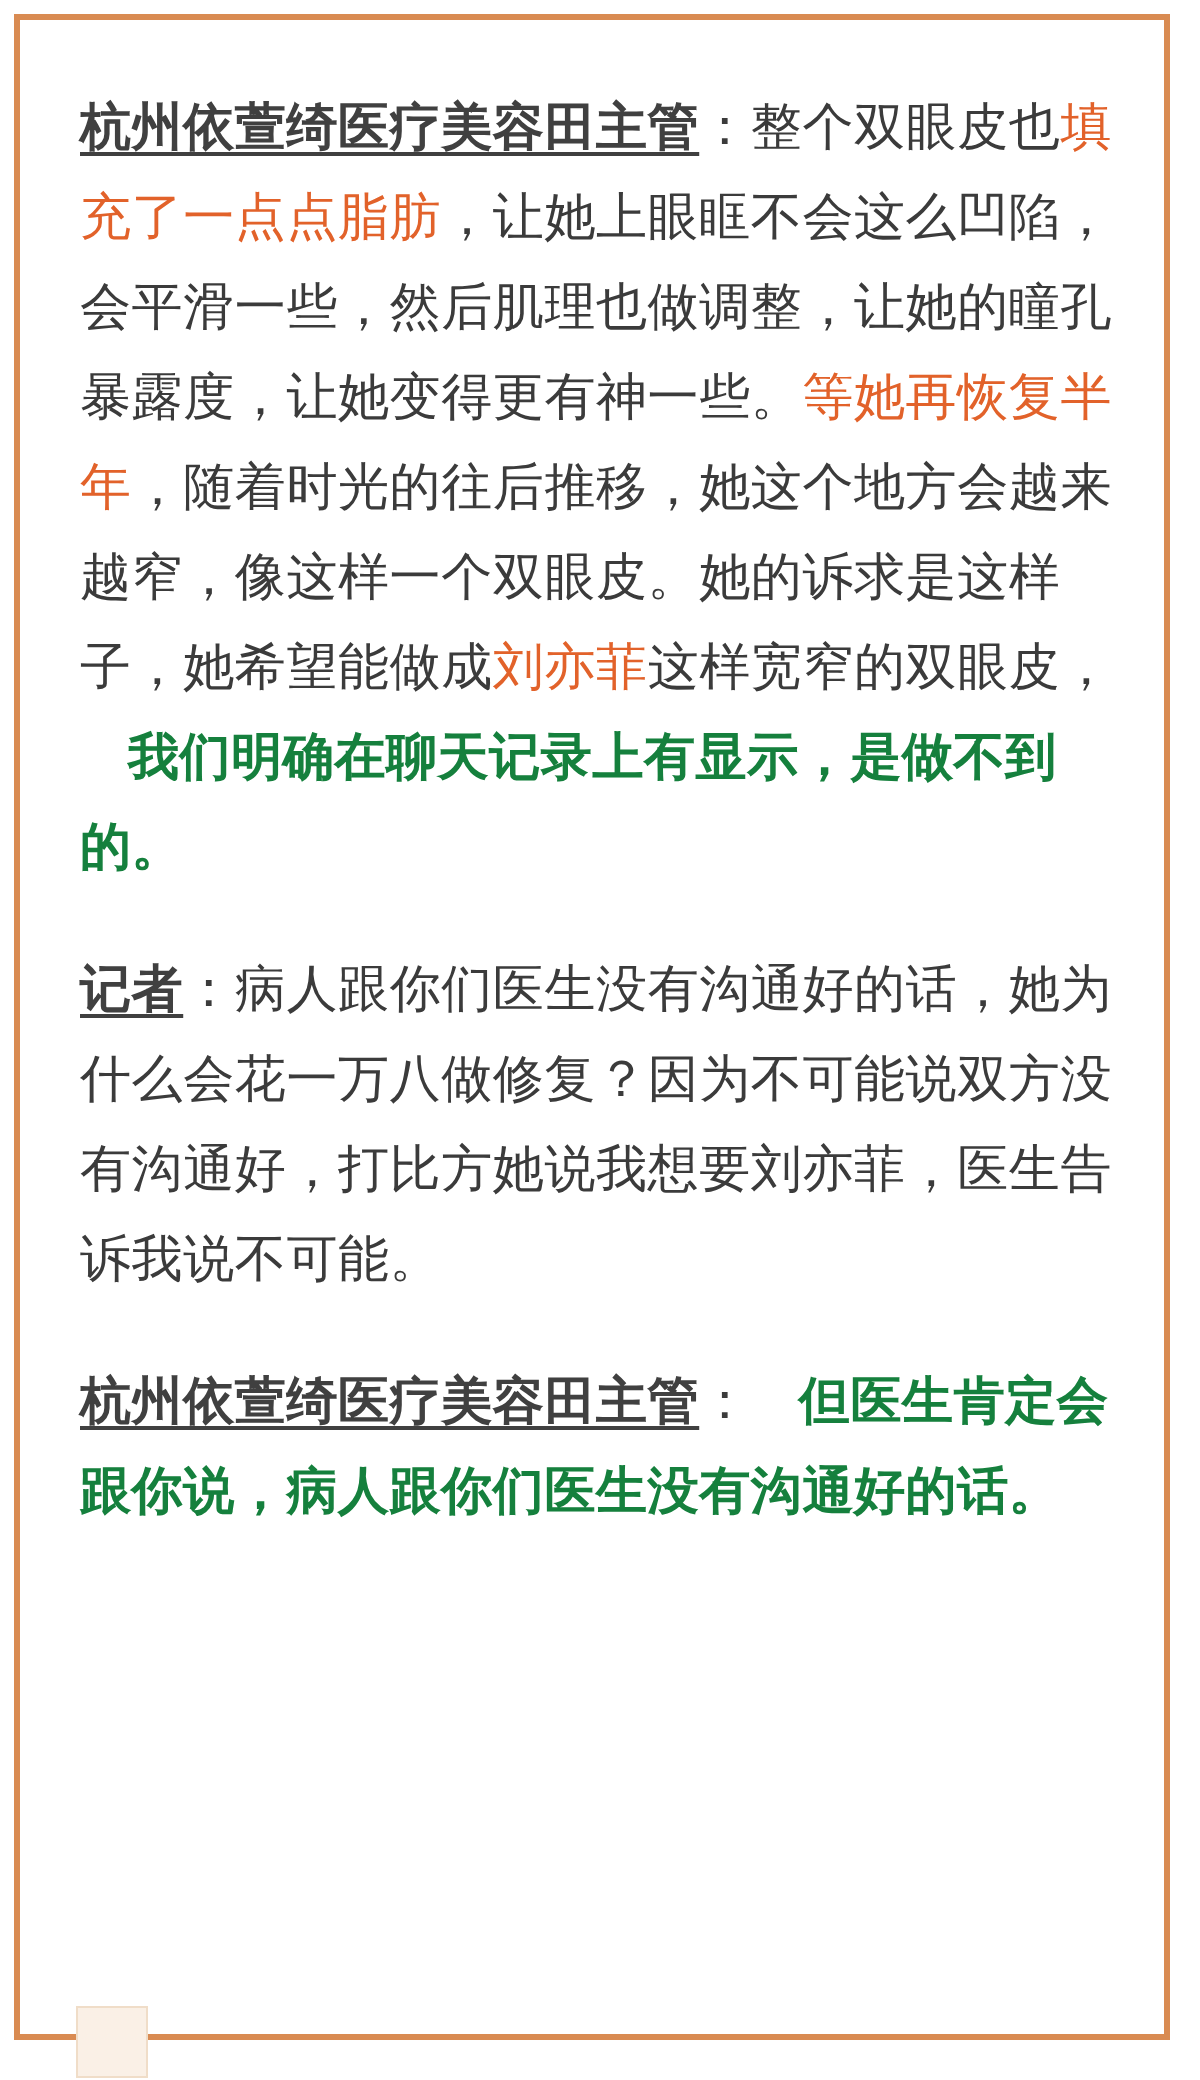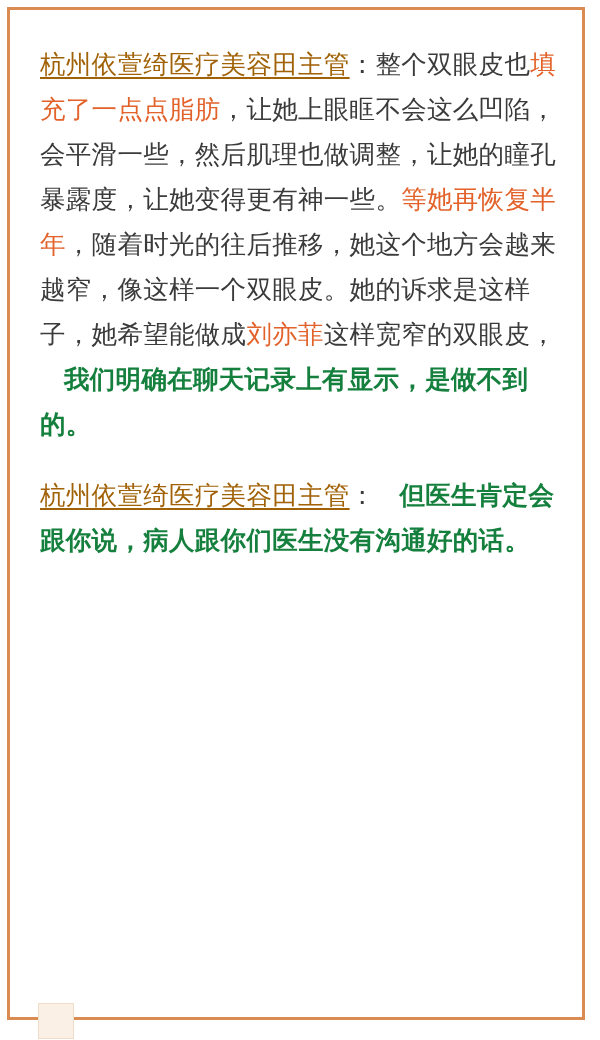--- a/index.html
+++ b/index.html
@@ -55,22 +55,22 @@
     line-height: 45px;
     color: #3b3b3b;
     letter-spacing: 0.3px;
     text-align: left;
     word-break: break-all;
   }
   .para:last-child {
     margin-bottom: 0;
   }
   .speaker {
-    font-weight: normal;
-    color: #a16207;
+    font-weight: bold;
+    color: #404040;
     text-decoration: underline;
     text-underline-offset: 4px;
   }
   .hl {
     color: #e2622a;
   }
   .hl-bold {
     color: #15803d;
     font-weight: bold;
     margin-left: 24px;
@@ -83,20 +83,23 @@
 <body>
 
 <div class="page">
   <div class="frame">
     <div class="content">
 
       <p class="para">
         <span class="speaker">杭州依萱绮医疗美容田主管</span><span class="plain">：</span><span class="plain">整个双眼皮也</span><span class="hl">填充了一点点脂肪</span><span class="plain">，让她上眼眶不会这么凹陷，会平滑一些，然后肌理也做调整，让她的瞳孔暴露度，让她变得更有神一些。</span><span class="hl">等她再恢复半年</span><span class="plain">，随着时光的往后推移，她这个地方会越来越窄，像这样一个双眼皮。她的诉求是这样子，她希望能做成</span><span class="hl">刘亦菲</span><span class="plain">这样宽窄的双眼皮，</span><span class="hl-bold">我们明确在聊天记录上有显示，是做不到的。</span>
       </p>
 
+      <p class="para">
+        <span class="speaker">记者</span><span class="plain">：</span><span class="plain">病人跟你们医生没有沟通好的话，她为什么会花一万八做修复？因为不可能说双方没有沟通好，打比方她说我想要刘亦菲，医生告诉我说不可能。</span>
+      </p>
 
       <p class="para">
         <span class="speaker">杭州依萱绮医疗美容田主管</span><span class="plain">：</span><span class="hl-bold">但医生肯定会跟你说，病人跟你们医生没有沟通好的话。</span>
       </p>
 
     </div>
   </div>
   <div class="deco-square"></div>
 </div>
 

